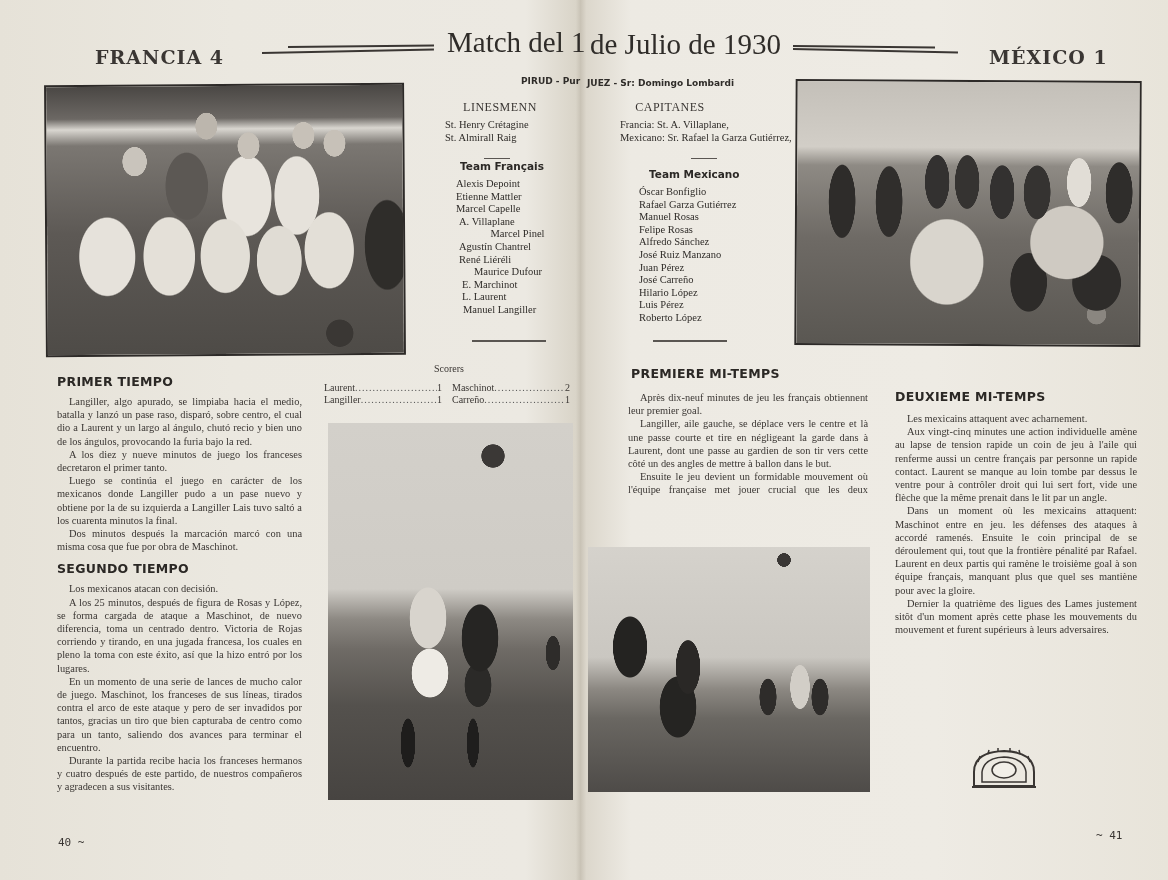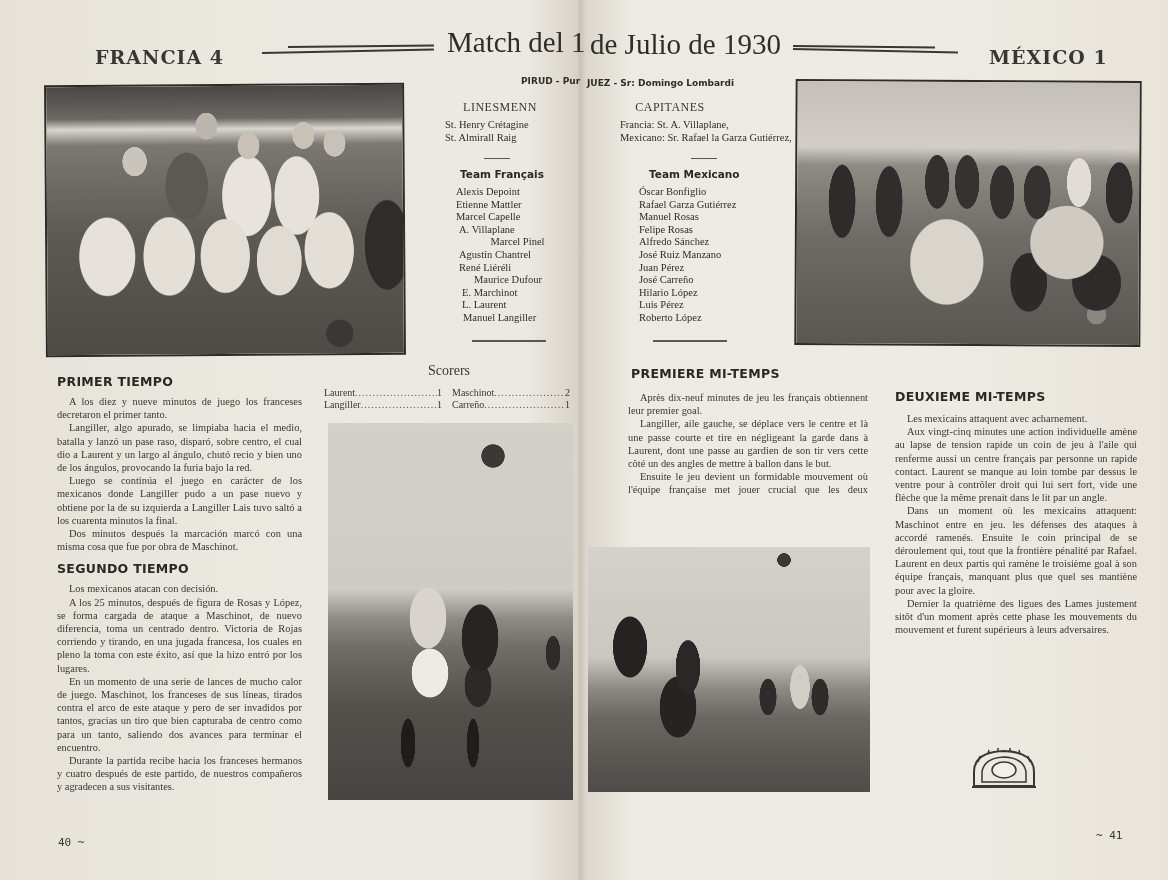--- a/index.html
+++ b/index.html
@@ -124,21 +124,21 @@
   </div>
   <div class="divider" style="left:484px; top:158px; width:26px; height:1px;"></div>
 
   <div class="abs" style="left:620px; top:100px; width:160px;">
     <div class="section-label" style="width:90px; margin-left:5px;">CAPITANES</div>
     <div class="list-text" style="margin-top:4px;">Francia: St. A. Villaplane,</div>
     <div class="list-text">Mexicano: Sr. Rafael la Garza Gutiérrez,</div>
   </div>
   <div class="divider" style="left:691px; top:158px; width:26px; height:1px;"></div>
 
-  <div class="abs" style="left:456px; top:168px; width:120px;">
+  <div class="abs" style="left:456px; top:160px; width:120px;">
     <div class="team-heading" style="margin-left:4px; margin-bottom:6px;">Team Français</div>
     <div class="list-text">Alexis Depoint</div>
     <div class="list-text">Etienne Mattler</div>
     <div class="list-text">Marcel Capelle</div>
     <div class="list-text" style="margin-left:3px;">A. Villaplane</div>
     <div class="list-text" style="margin-left:3px;text-align:center;">Marcel Pinel</div>
     <div class="list-text" style="margin-left:3px;">Agustín Chantrel</div>
     <div class="list-text" style="margin-left:3px;">René Liéréli</div>
     <div class="list-text" style="margin-left:18px;">Maurice Dufour</div>
     <div class="list-text" style="margin-left:6px;">E. Marchinot</div>
@@ -221,21 +221,21 @@
       radial-gradient(ellipse 28px 50px at 42px 100px, #242321 60%, transparent 62%),
       radial-gradient(ellipse 20px 44px at 100px 120px, #2a2826 60%, transparent 62%),
       radial-gradient(ellipse 30px 50px at 90px 160px, #252422 60%, transparent 62%),
       radial-gradient(ellipse 14px 30px at 180px 150px, #2e2c2a 60%, transparent 62%),
       radial-gradient(ellipse 16px 36px at 212px 140px, #d2cec7 60%, transparent 62%),
       radial-gradient(ellipse 14px 30px at 232px 150px, #2e2c2a 60%, transparent 62%),
       linear-gradient(180deg, #d5d2cc 0%, #cac7c1 45%, #8c8882 58%, #6a6762 70%, #4e4b48 100%);"></div>
   </div>
 
   <div class="abs scorers" style="left:324px; top:363px; width:250px;">
-    <div style="text-align:center; font-size:14px; margin-bottom:8px;">Scorers</div>
+    <div style="text-align:center; font-size:10px; margin-bottom:8px;">Scorers</div>
     <div style="display:flex; gap:10px;">
       <div style="width:118px;">
         <div class="scorer-row">
           <span>Laurent</span>
           <span class="dots">..............................</span>
           <span>1</span>
         </div>
         <div class="scorer-row">
           <span>Langiller</span>
           <span class="dots">..............................</span>
@@ -253,22 +253,22 @@
           <span class="dots">..............................</span>
           <span>1</span>
         </div>
       </div>
     </div>
   </div>
 
   <div class="abs" style="left:57px; top:374px; width:245px;">
     <div class="heading" style="margin-bottom:6px;">PRIMER TIEMPO</div>
     <div class="body-text">
+      <p>Langiller, algo apurado, se limpiaba hacia el medio, batalla y lanzó un pase raso, disparó, sobre centro, el cual dio a Laurent y un largo al ángulo, chutó recio y bien uno de los ángulos, provocando la furia bajo la red.</p>
       <p>A los diez y nueve minutos de juego los franceses decretaron el primer tanto.</p>
-      <p>Langiller, algo apurado, se limpiaba hacia el medio, batalla y lanzó un pase raso, disparó, sobre centro, el cual dio a Laurent y un largo al ángulo, chutó recio y bien uno de los ángulos, provocando la furia bajo la red.</p>
       <p>Luego se continúa el juego en carácter de los mexicanos donde Langiller pudo a un pase nuevo y obtiene por la de su izquierda a Langiller Lais tuvo saltó a los cuarenta minutos la final.</p>
       <p>Dos minutos después la marcación marcó con una misma cosa que fue por obra de Maschinot.</p>
     </div>
     <div class="heading" style="margin-top:8px; margin-bottom:6px;">SEGUNDO TIEMPO</div>
     <div class="body-text">
       <p>Los mexicanos atacan con decisión.</p>
       <p>A los 25 minutos, después de figura de Rosas y López, se forma cargada de ataque a Maschinot, de nuevo diferencia, toma un centrado dentro. Victoria de Rojas corriendo y tirando, en una jugada francesa, los cuales en pleno la toma con este éxito, así que la hizo entró por los lugares.</p>
       <p>En un momento de una serie de lances de mucho calor de juego. Maschinot, los franceses de sus líneas, tirados contra el arco de este ataque y pero de ser invadidos por tantos, gracias un tiro que bien capturaba de centro como para un tanto, saliendo dos avances para terminar el encuentro.</p>
       <p>Durante la partida recibe hacia los franceses hermanos y cuatro después de este partido, de nuestros compañeros y agradecen a sus visitantes.</p>
     </div>

